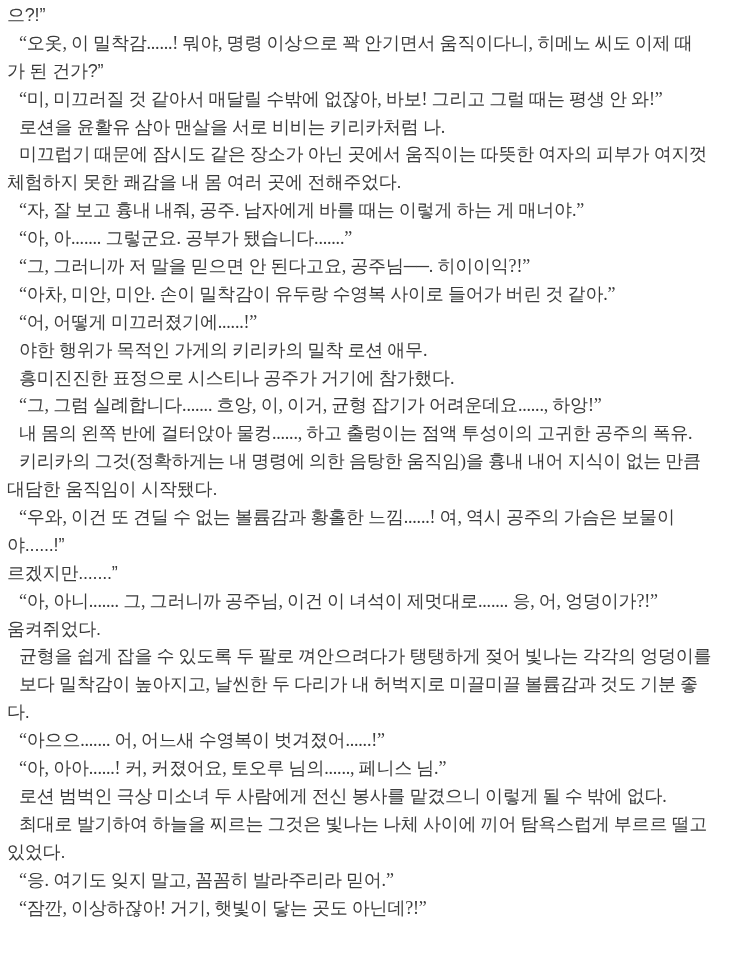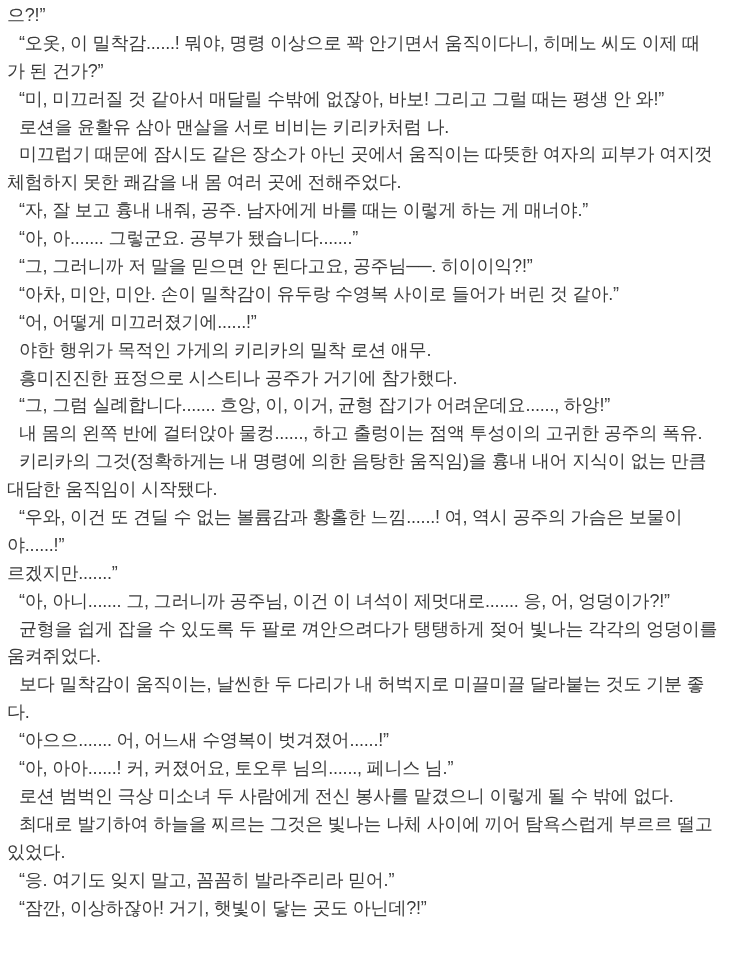--- a/index.html
+++ b/index.html
@@ -23,20 +23,21 @@
     color: #3b3b3b;
     letter-spacing: -0.2px;
   }
   .text-line {
     white-space: nowrap;
     height: 27.9px;
     overflow: hidden;
   }
   .text-line.indent {
     padding-left: 12px;
+    font-family: Liberation Serif, serif;
   }
 </style>
 </head>
 <body>
 
 <div class="page" style="background: rgb(255, 255, 255); color: rgb(59, 59, 59);">
 
 <div class="text-line">으?!”</div>
     <div class="text-line indent">“오옷, 이 밀착감......! 뭐야, 명령 이상으로 꽉 안기면서 움직이다니, 히메노 씨도 이제 때</div>
     <div class="text-line">가 된 건가?”</div>
@@ -52,23 +53,23 @@
     <div class="text-line indent">야한 행위가 목적인 가게의 키리카의 밀착 로션 애무.</div>
     <div class="text-line indent">흥미진진한 표정으로 시스티나 공주가 거기에 참가했다.</div>
     <div class="text-line indent">“그, 그럼 실례합니다....... 흐앙, 이, 이거, 균형 잡기가 어려운데요......, 하앙!”</div>
     <div class="text-line indent">내 몸의 왼쪽 반에 걸터앉아 물컹......, 하고 출렁이는 점액 투성이의 고귀한 공주의 폭유.</div>
     <div class="text-line indent">키리카의 그것(정확하게는 내 명령에 의한 음탕한 움직임)을 흉내 내어 지식이 없는 만큼</div>
     <div class="text-line">대담한 움직임이 시작됐다.</div>
     <div class="text-line indent">“우와, 이건 또 견딜 수 없는 볼륨감과 황홀한 느낌......! 여, 역시 공주의 가슴은 보물이</div>
     <div class="text-line">야......!”</div>
     <div class="text-line">르겠지만.......”</div>
     <div class="text-line indent">“아, 아니....... 그, 그러니까 공주님, 이건 이 녀석이 제멋대로....... 응, 어, 엉덩이가?!”</div>
+    <div class="text-line">움켜쥐었다.</div>
     <div class="text-line indent">균형을 쉽게 잡을 수 있도록 두 팔로 껴안으려다가 탱탱하게 젖어 빛나는 각각의 엉덩이를</div>
-    <div class="text-line">움켜쥐었다.</div>
-    <div class="text-line indent">보다 밀착감이 움직이는, 날씬한 두 다리가 내 허벅지로 미끌미끌 달라붙는 것도 기분 좋</div>
+    <div class="text-line indent">보다 밀착감이 높아지고, 날씬한 두 다리가 내 허벅지로 미끌미끌 볼륨감과 것도 기분 좋</div>
     <div class="text-line">다.</div>
     <div class="text-line indent">“아으으....... 어, 어느새 수영복이 벗겨졌어......!”</div>
     <div class="text-line indent">“아, 아아......! 커, 커졌어요, 토오루 님의......, 페니스 님.”</div>
     <div class="text-line indent">로션 범벅인 극상 미소녀 두 사람에게 전신 봉사를 맡겼으니 이렇게 될 수 밖에 없다.</div>
     <div class="text-line indent">최대로 발기하여 하늘을 찌르는 그것은 빛나는 나체 사이에 끼어 탐욕스럽게 부르르 떨고</div>
     <div class="text-line">있었다.</div>
     <div class="text-line indent">“응. 여기도 잊지 말고, 꼼꼼히 발라주리라 믿어.”</div>
     <div class="text-line indent">“잠깐, 이상하잖아! 거기, 햇빛이 닿는 곳도 아닌데?!”</div>
   </div>
 

